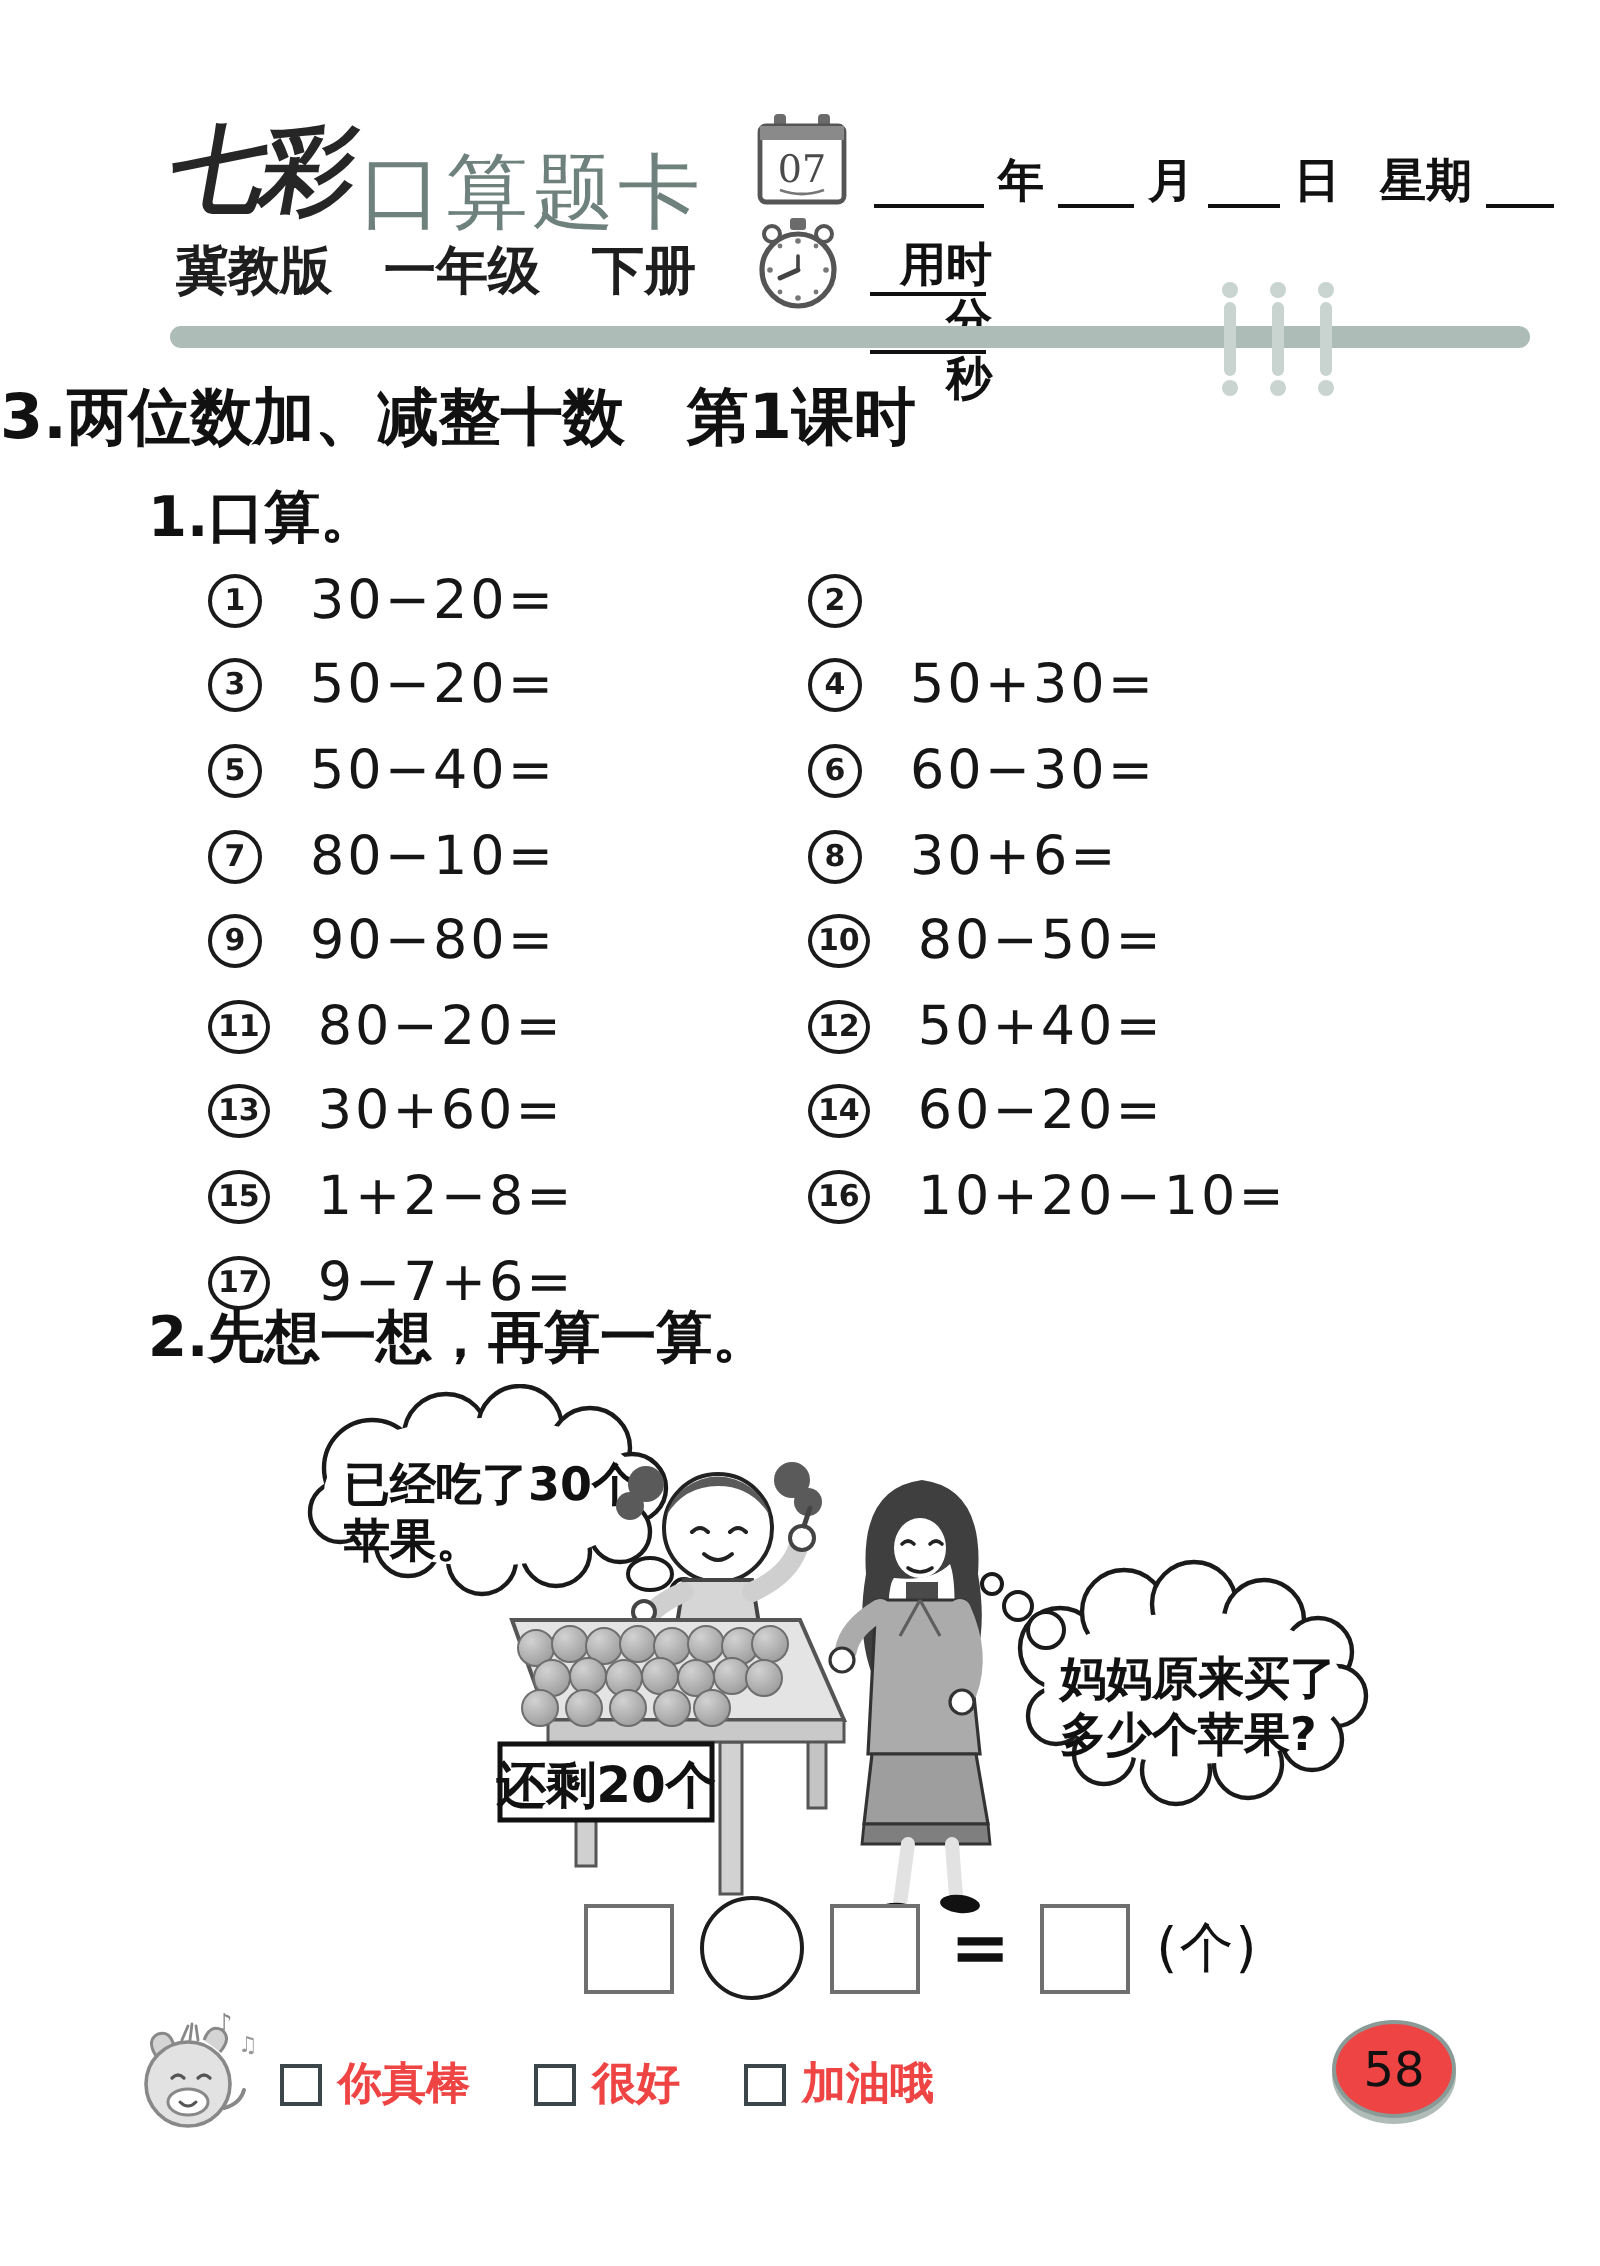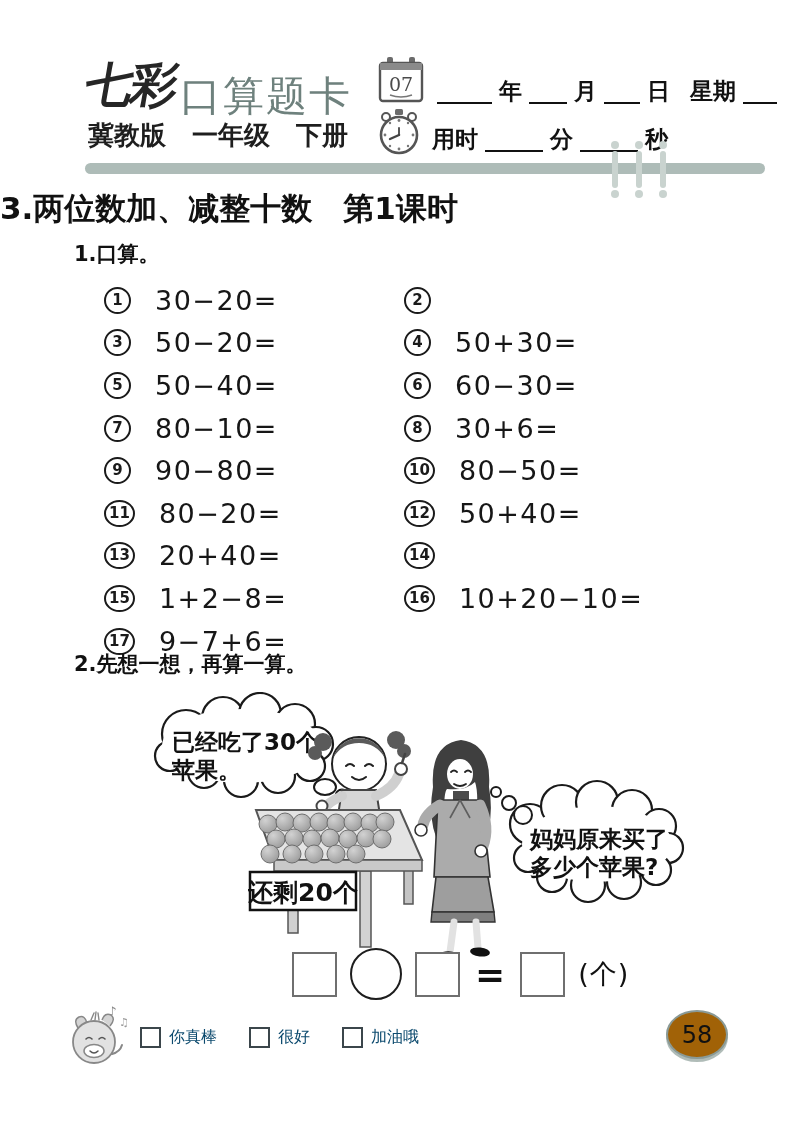--- a/index.html
+++ b/index.html
@@ -10,33 +10,33 @@
   
   #logo{position:absolute;left:86px;top:54px;display:flex;align-items:flex-end;}
   #logo .main{font-family:"DejaVu Serif",serif;font-size:47px;font-weight:bold;color:#262626;transform:skewX(-10deg);letter-spacing:-2px;}
   #logo .sub{font-size:41px;font-weight:normal;color:#6e817d;letter-spacing:2px;margin-left:4px;line-height:1;}
   #edition{position:absolute;left:88px;top:118px;font-size:26px;font-weight:bold;color:#1e1e1e;}
   .hdr-icon{position:absolute;}
   #cal-icon{left:378px;top:56px;}
   #watch-icon{left:377px;top:108px;}
   .fillline{display:flex;align-items:flex-end;position:absolute;font-family:"DejaVu Serif",serif;font-size:23px;font-weight:bold;color:#111;}
   #date-line{left:432px;top:72px;height:32px;}
-  #timer-line{left:430px;top:120px;height:32px;}
+  #timer-line{left:430px;top:120px;height:32px;flex-direction:column;}
   .blank{display:inline-block;border-bottom:2.5px solid #111;height:26px;margin:0 5px;}
   .b55{width:55px;} .b38{width:38px;} .b36{width:36px;} .b34{width:34px;} .b58{width:58px;}
   .fillline .lbl{margin:0 2px;line-height:1.15;}
   .sp{width:16px;display:inline-block;}
   #divider{position:absolute;left:85px;top:163px;width:680px;height:11px;background:#aebcb8;border-radius:6px;}
   .stitch{position:absolute;top:151px;width:6px;height:37px;background:#c9d3cf;border-radius:3px;z-index:2;}
   .stitch::before,.stitch::after{content:"";position:absolute;left:-1px;width:8px;height:8px;border-radius:50%;background:#c9d3cf;}
   .stitch::before{top:-10px;} .stitch::after{bottom:-10px;}
   #st1{left:612px;} #st2{left:636px;} #st3{left:660px;}
   
   #lesson-title{position:absolute;left:0;right:0;top:188px;font-size:31px;font-weight:bold;color:#111;}
-  .sec-head{position:absolute;left:74px;font-size:21px;font-weight:bold;color:#111;}
+  .sec-head{position:absolute;left:74px;font-size:28px;font-weight:bold;color:#111;}
   #sec1-head{top:240px;}
   #sec2-head{top:650px;}
   
   #problems{position:absolute;left:104px;top:279px;display:grid;grid-template-columns:300px 300px;grid-auto-rows:42.6px;}
   .prob{display:flex;align-items:center;}
   .cnum{display:inline-flex;align-items:center;justify-content:center;min-width:27px;height:27px;padding:0 3px;
         border:2px solid #1a1a1a;border-radius:50%;font-size:15px;font-weight:bold;box-sizing:border-box;
         margin-right:11px;line-height:1;}
   .expr{font-size:27px;letter-spacing:1.5px;color:#161616;margin-left:13px;}
   
@@ -45,24 +45,24 @@
   #equation{position:absolute;left:292px;top:948px;display:flex;align-items:center;gap:13px;}
   .ansbox{width:45px;height:45px;border:2.5px solid #6f6f6f;background:#fff;box-sizing:border-box;}
   #op-circle{width:52px;height:52px;border:2.5px solid #1d1d1d;border-radius:50%;background:#fff;box-sizing:border-box;}
   #eq-sign{font-size:36px;font-weight:bold;color:#111;margin:0 2px;}
   #eq-unit{font-size:27px;color:#111;letter-spacing:1px;}
   
   #mascot{position:absolute;left:64px;top:1000px;}
   #rate-row{position:absolute;left:140px;top:1027px;display:flex;gap:32px;align-items:center;}
   .rate{display:flex;align-items:center;gap:8px;}
   .cbox{width:21px;height:21px;border:2.5px solid #3b464b;background:#fff;box-sizing:border-box;}
-  .rate .rlabel{font-size:16px;font-weight:normal;color:#0c4a6e;}
+  .rate .rlabel{font-size:22px;font-weight:bold;color:#ef4444;}
   #page-badge{position:absolute;left:666px;top:1010px;width:58px;height:45px;border:2px solid #8a9a96;
     border-radius:50%;display:flex;align-items:center;justify-content:center;font-size:24px;color:#111;
-    box-shadow:0 3px 0 rgba(150,165,160,.75);background:#a16207;}
+    box-shadow:0 3px 0 rgba(150,165,160,.75);background:#ef4444;}
 </style>
 </head>
 <body>
 
 <div id="page">
 
   <div id="logo">
     <span class="main">七彩</span>
     <span class="sub">口算题卡</span>
   </div>
@@ -168,24 +168,25 @@
     <div class="prob">
         <span class="cnum">11</span>
         <span class="expr">80−20=</span>
       </div>
     <div class="prob">
         <span class="cnum">12</span>
         <span class="expr">50+40=</span>
       </div>
     <div class="prob">
         <span class="cnum">13</span>
-        <span class="expr">20+40=</span>
+        <span class="expr">30+60=</span>
       </div>
     <div class="prob">
         <span class="cnum">14</span>
+        <span class="expr">60−20=</span>
       </div>
     <div class="prob">
         <span class="cnum">15</span>
         <span class="expr">1+2−8=</span>
       </div>
     <div class="prob">
         <span class="cnum">16</span>
         <span class="expr">10+20−10=</span>
       </div>
     <div class="prob">

